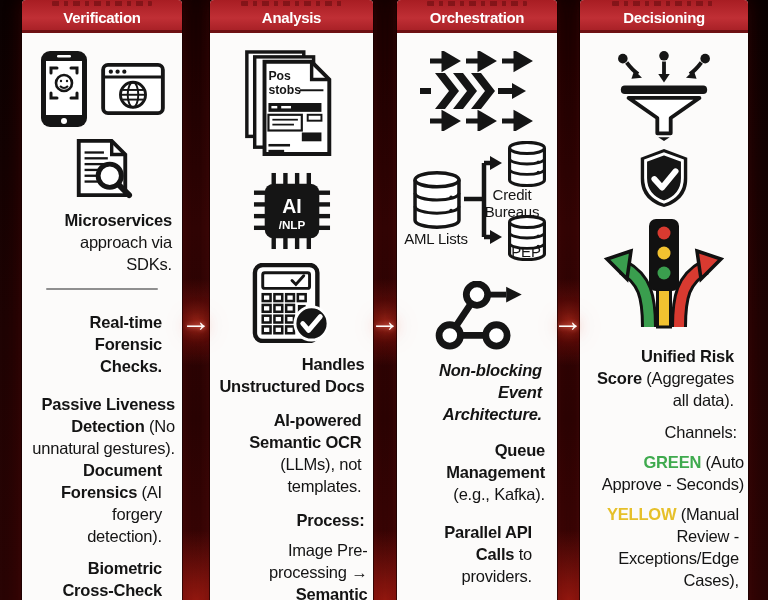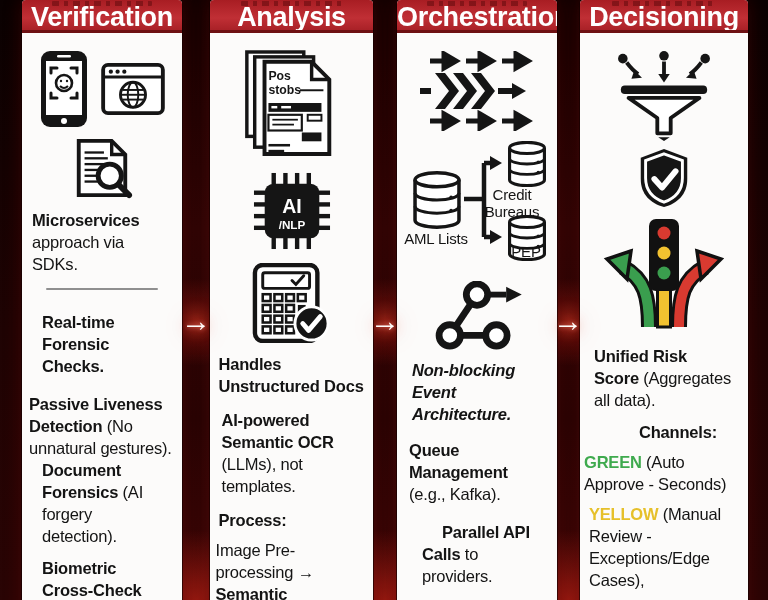--- a/index.html
+++ b/index.html
@@ -14,22 +14,22 @@
   .edge{position:absolute;top:0;height:600px;
         background:linear-gradient(180deg,#0a0101,#1f0303 55%,#2a0404);}
   .col{position:absolute;top:0;height:640px;background:#fcfbfa;display:flex;flex-direction:column;
        align-items:center;border-radius:4px 4px 0 0;box-shadow:0 0 0 1px rgba(20,0,0,.65), 0 0 18px rgba(120,10,10,.35);}
   .hdr{width:100%;box-sizing:border-box;height:33px;border-radius:4px 4px 0 0;
        background:linear-gradient(180deg,#a81d23,#c02f35 60%,#a92127);
        border-bottom:3px solid #6e1013;text-align:center;overflow:hidden;}
   .hdr-cut{height:6px;display:flex;justify-content:center;align-items:flex-end;}
   .hdr-cut span{display:block;width:62%;height:5px;border-radius:1px;opacity:.85;
        background:repeating-linear-gradient(90deg,#7d1216 0 7px,transparent 7px 12px,#7d1216 12px 16px,transparent 16px 21px);}
-  .hdr-label{color:#fff;font-weight:700;font-size:27px;line-height:23px;letter-spacing:-0.3px;}
-  .tb{text-align:left;font-size:16.5px;line-height:22px;color:#141414;width:146px;letter-spacing:-0.2px;}
+  .hdr-label{color:#fff;font-weight:700;font-size:15px;line-height:23px;letter-spacing:-0.3px;}
+  .tb{text-align:right;font-size:16.5px;line-height:22px;color:#141414;width:146px;letter-spacing:-0.2px;}
   .divider{width:112px;height:2px;background:#8f8f8f;border-radius:1px;}
   .flow-arrow{position:absolute;width:34px;text-align:center;font-size:30px;font-weight:700;color:#fffdfb;z-index:6;
        text-shadow:0 0 5px #ff8a74,0 0 13px #e23424,0 0 26px #a31212;}
   .icon{flex:none;}
   .diagram{position:relative;width:150px;flex:none;}
   .dlabel{position:absolute;font-size:15px;line-height:16.5px;color:#141414;text-align:center;letter-spacing:-0.2px;}
   .abs{position:absolute;}
 </style>
 </head>
 <body>
@@ -324,18 +324,18 @@
       <polygon points="30,34 6,42 26,62" fill="#3a9e4e" stroke="#111" stroke-width="3.5"></polygon>
       <polygon points="96,34 120,42 100,62" fill="#d83a30" stroke="#111" stroke-width="3.5"></polygon>
       <rect x="56.5" y="66" width="13" height="44" fill="#f2c230" stroke="#111" stroke-width="3"></rect>
       <rect x="48" y="2" width="30" height="72" rx="7" fill="#111"></rect>
       <circle cx="63" cy="16" r="6.5" fill="#d83a30"></circle>
       <circle cx="63" cy="36" r="6.5" fill="#f2c230"></circle>
       <circle cx="63" cy="56" r="6.5" fill="#3a9e4e"></circle>
     </svg>
 
     <div class="tb" style="margin-top:16px;width:140px;"><span style="font-weight: 700;">Unified Risk Score</span><span> (Aggregates all data).</span></div>
-    <div class="tb" style="margin-top:10px;"><span style="font-weight: 700; margin-left: 48px;">Channels:</span></div>
+    <div class="tb" style="margin-top:10px;"><span style="font-weight: 400; margin-left: 48px;">Channels:</span></div>
     <div class="tb" style="margin-top:8px;width:160px;"><span style="font-weight: 700; color: rgb(63, 170, 78);">GREEN</span><span> (Auto Approve - Seconds)</span></div>
     <div class="tb" style="margin-top:8px;width:150px;"><span style="font-weight: 700; color: rgb(230, 192, 42);">YELLOW</span><span> (Manual Review - Exceptions/Edge Cases),</span></div>
   </div>
 
 </div>
 
 </body></html>

